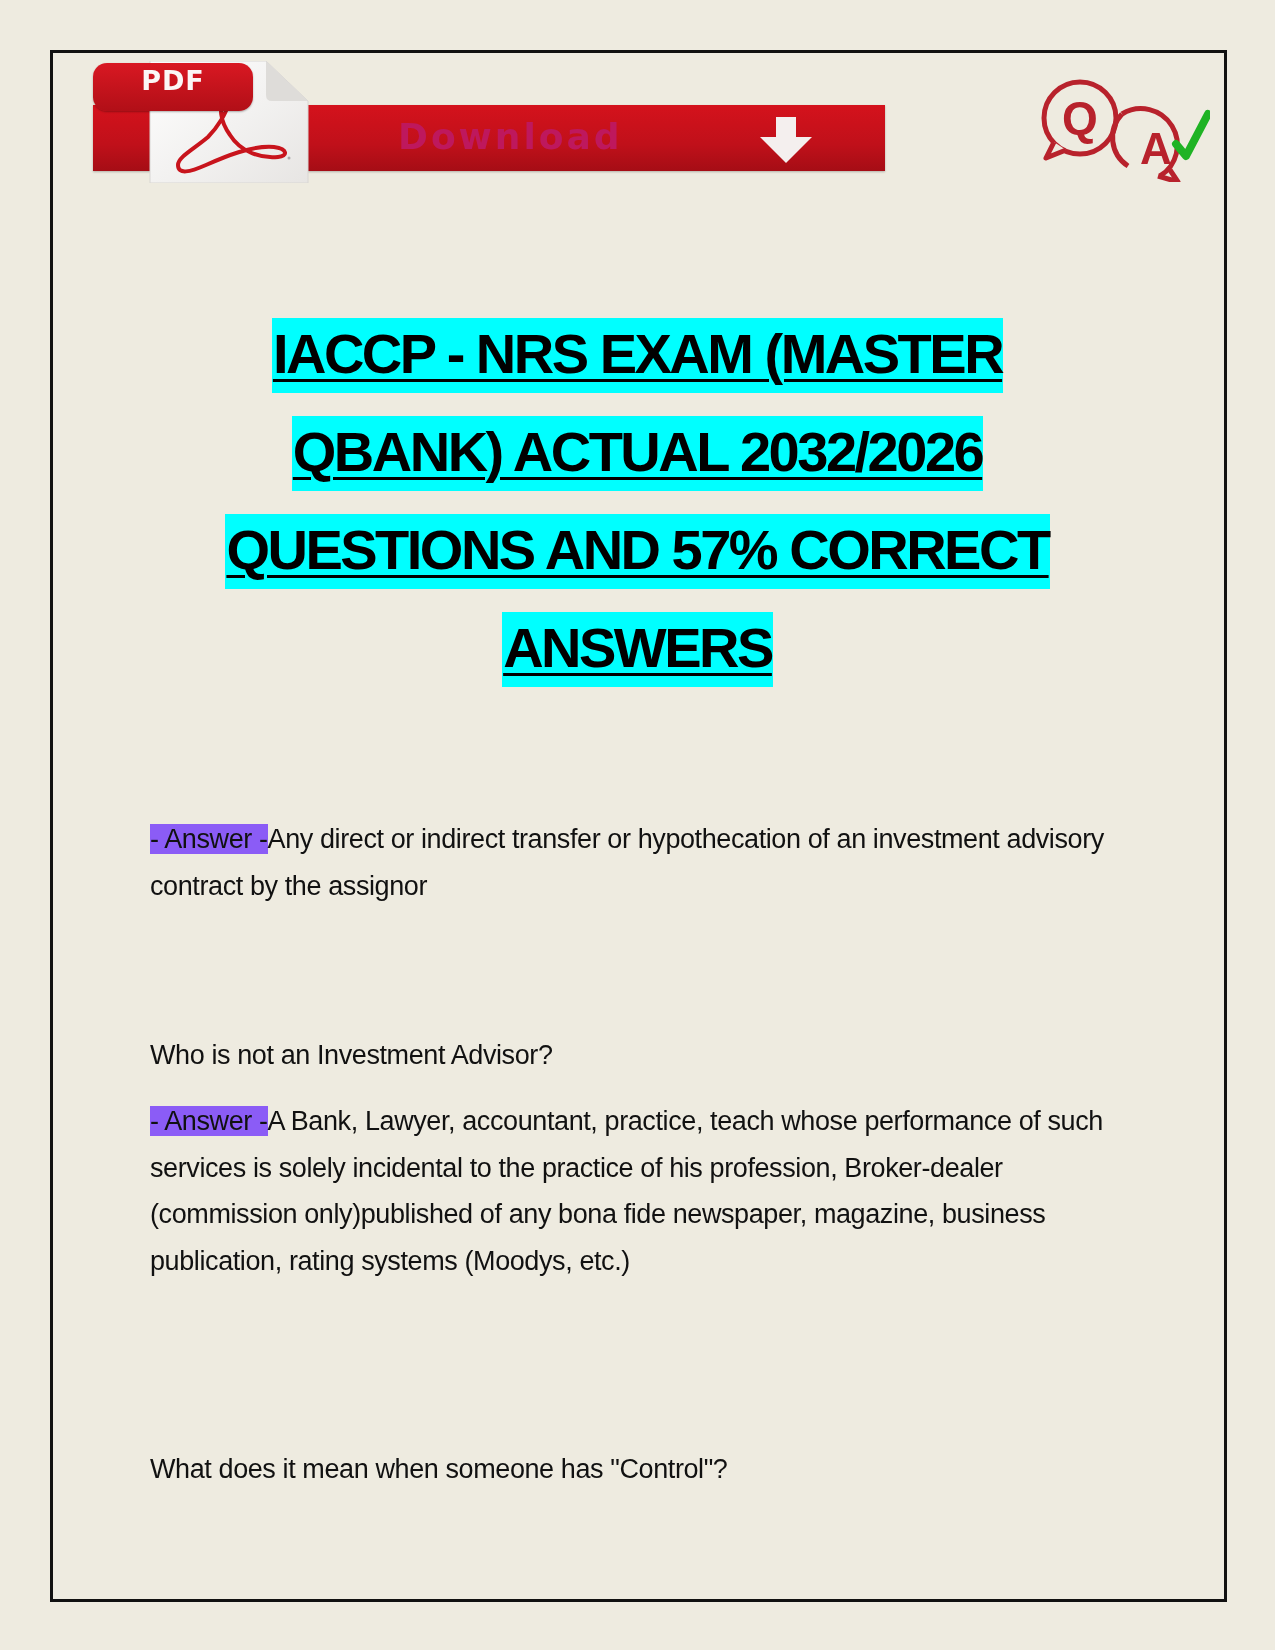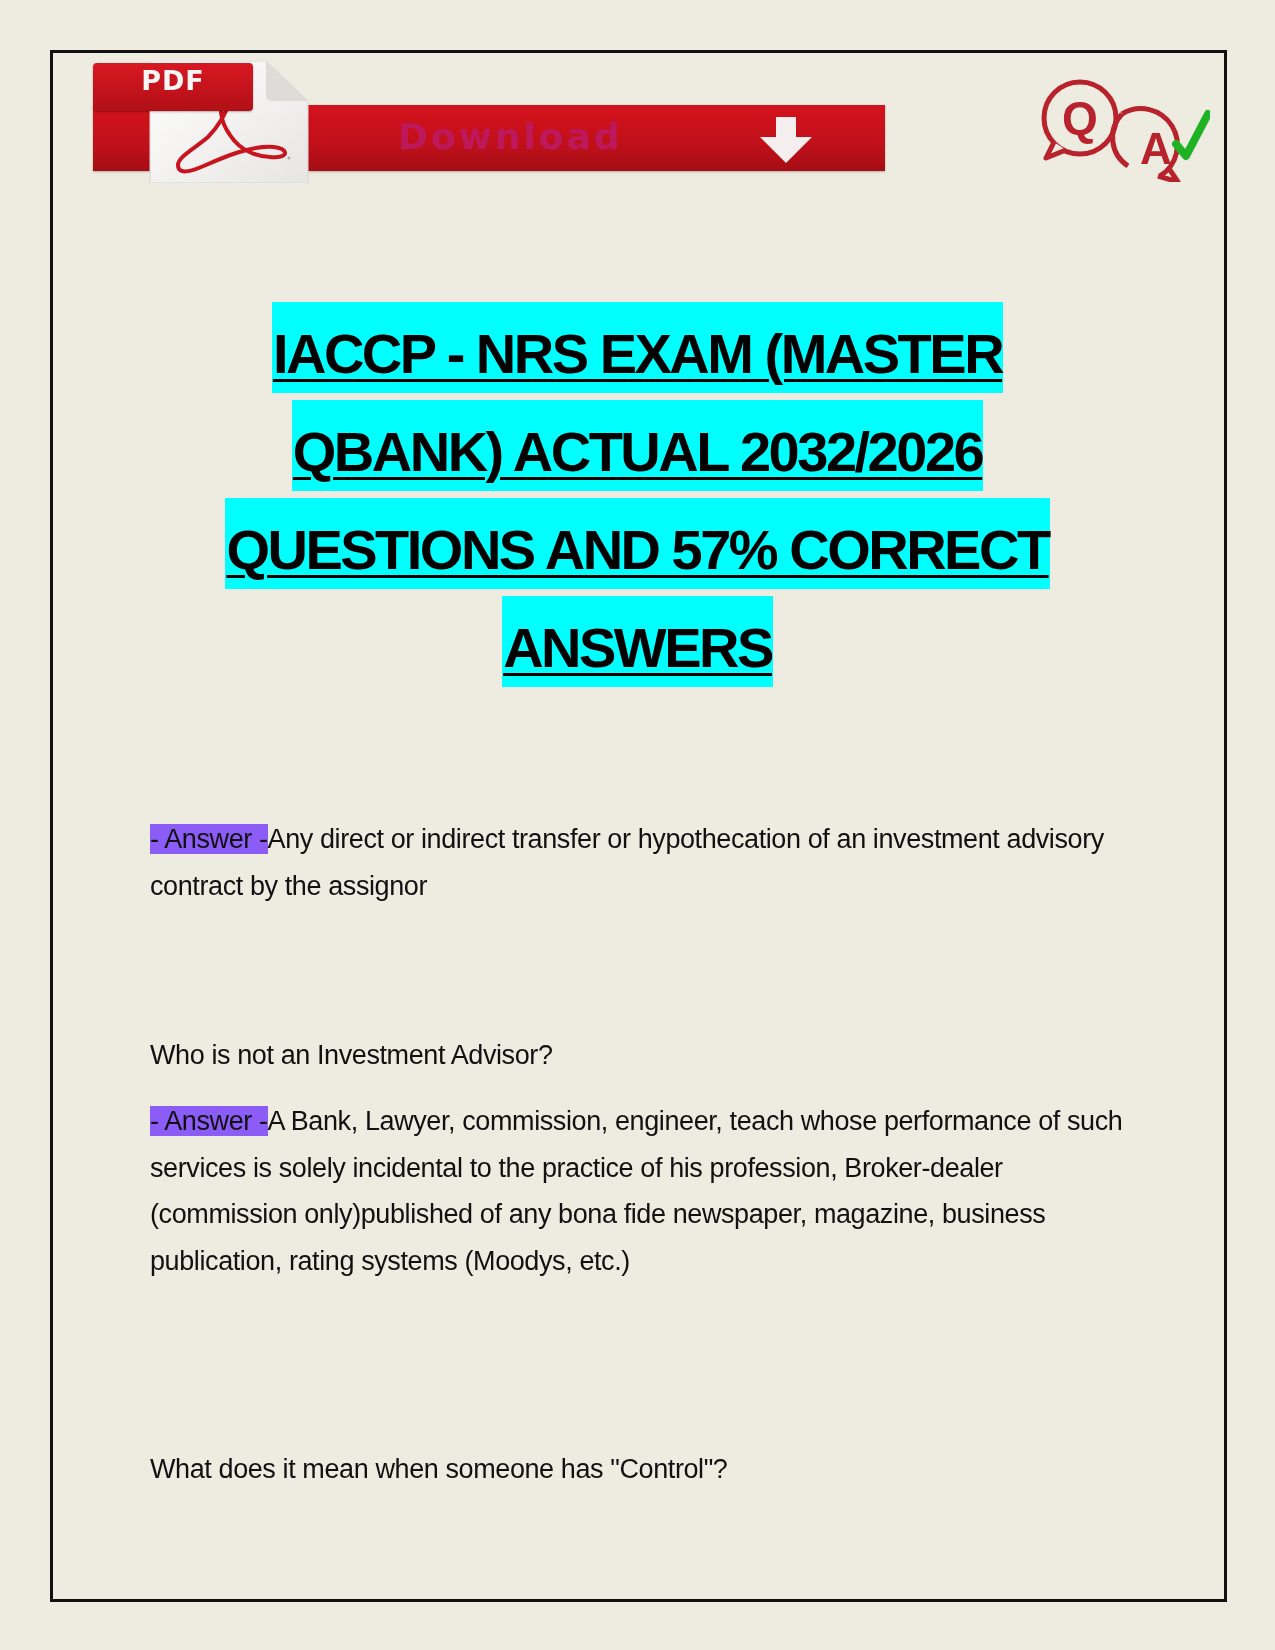--- a/index.html
+++ b/index.html
@@ -73,21 +73,21 @@
       width: 161px;
       height: 122px;
     }
     .pdf-label {
       position: absolute;
       left: -55px;
       top: 2px;
       width: 160px;
       height: 48px;
       background: linear-gradient(#d91822, #b10f17);
-      border-radius: 4px;
+      border-radius: 14px;
       box-shadow: 0 1px 2px rgba(0,0,0,0.3);
     }
     .pdf-label-text {
       position: absolute;
       left: 0;
       top: 0;
       width: 160px;
       text-align: center;
       font-family: "DejaVu Sans", sans-serif;
       font-weight: bold;
@@ -120,21 +120,21 @@
     .title-line span {
       background: #00ffff;
       font-family: "Liberation Sans", sans-serif;
       font-weight: bold;
       font-size: 56px;
       letter-spacing: -2.5px;
       color: #000;
       text-decoration: underline;
       text-decoration-thickness: 3px;
       text-underline-offset: 6px;
-      padding: 20px 1px 8px 1px;
+      padding: 4px 1px 8px 1px;
     }
     
     .content {
       position: absolute;
       left: 150px;
       top: 788px;
       width: 980px;
       font-family: "Liberation Sans", sans-serif;
       font-size: 27px;
       color: #111;
@@ -215,20 +215,20 @@
 <div class="content">
   <div class="qa-item" style="top:0px;">
     <div class="answer" style="margin-top:28px;">
       <span class="answer-tag">- Answer -</span><span>Any direct or indirect transfer or hypothecation of an investment advisory contract by the assignor</span>
     </div>
   </div>
 
   <div class="qa-item" style="top:250px;">
     <div class="question">Who is not an Investment Advisor?</div>
     <div class="answer" style="margin-top:26px;">
-      <span class="answer-tag">- Answer -</span><span>A Bank, Lawyer, commission, engineer, teach whose performance of such services is solely incidental to the practice of his profession, Broker-dealer (commission only)published of any bona fide newspaper, magazine, business publication, rating systems (Moodys, etc.)</span>
+      <span class="answer-tag">- Answer -</span><span>A Bank, Lawyer, accountant, practice, teach whose performance of such services is solely incidental to the practice of his profession, Broker-dealer (commission only)published of any bona fide newspaper, magazine, business publication, rating systems (Moodys, etc.)</span>
     </div>
   </div>
 
   <div class="qa-item" style="top:664px;">
     <div class="question">What does it mean when someone has "Control"?</div>
   </div>
 </div>
 
 </body></html>

